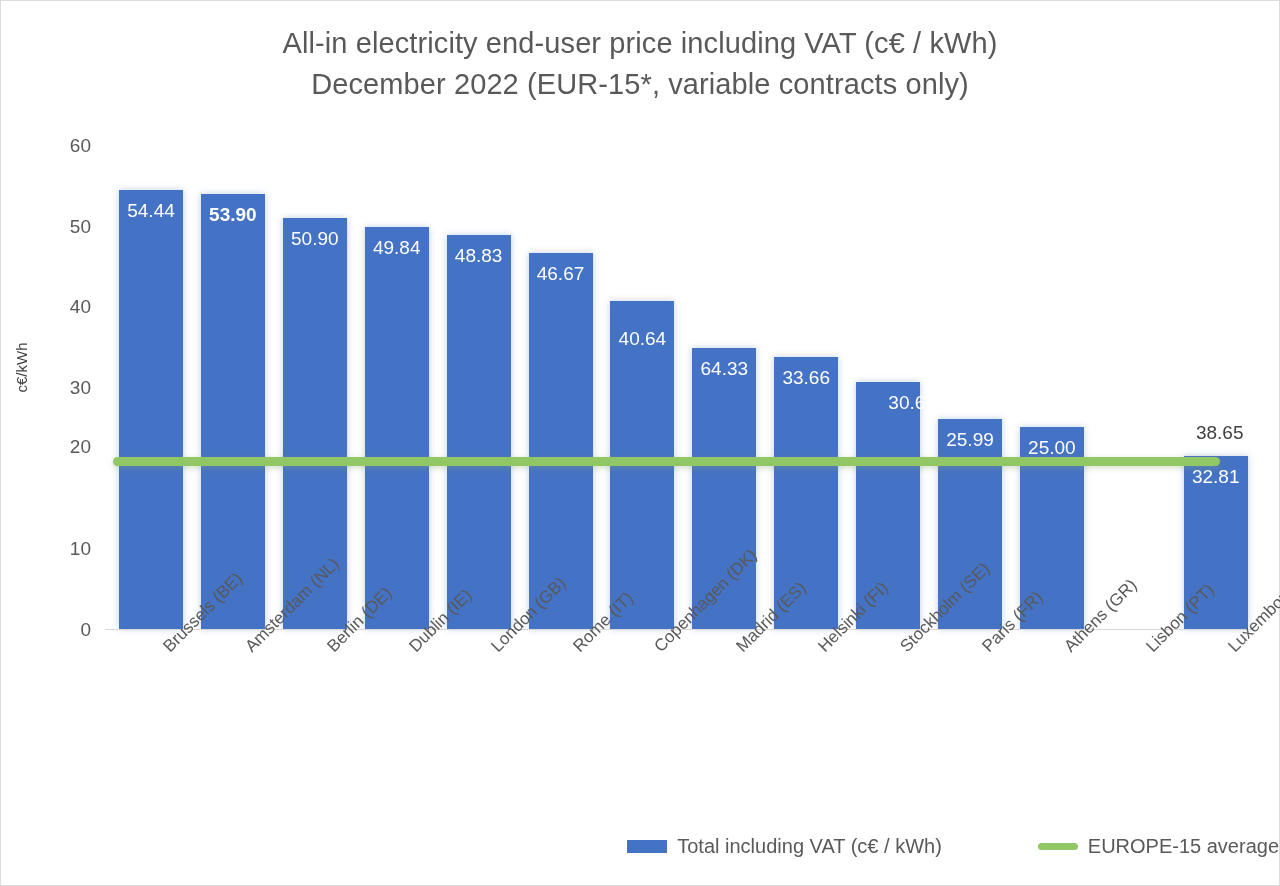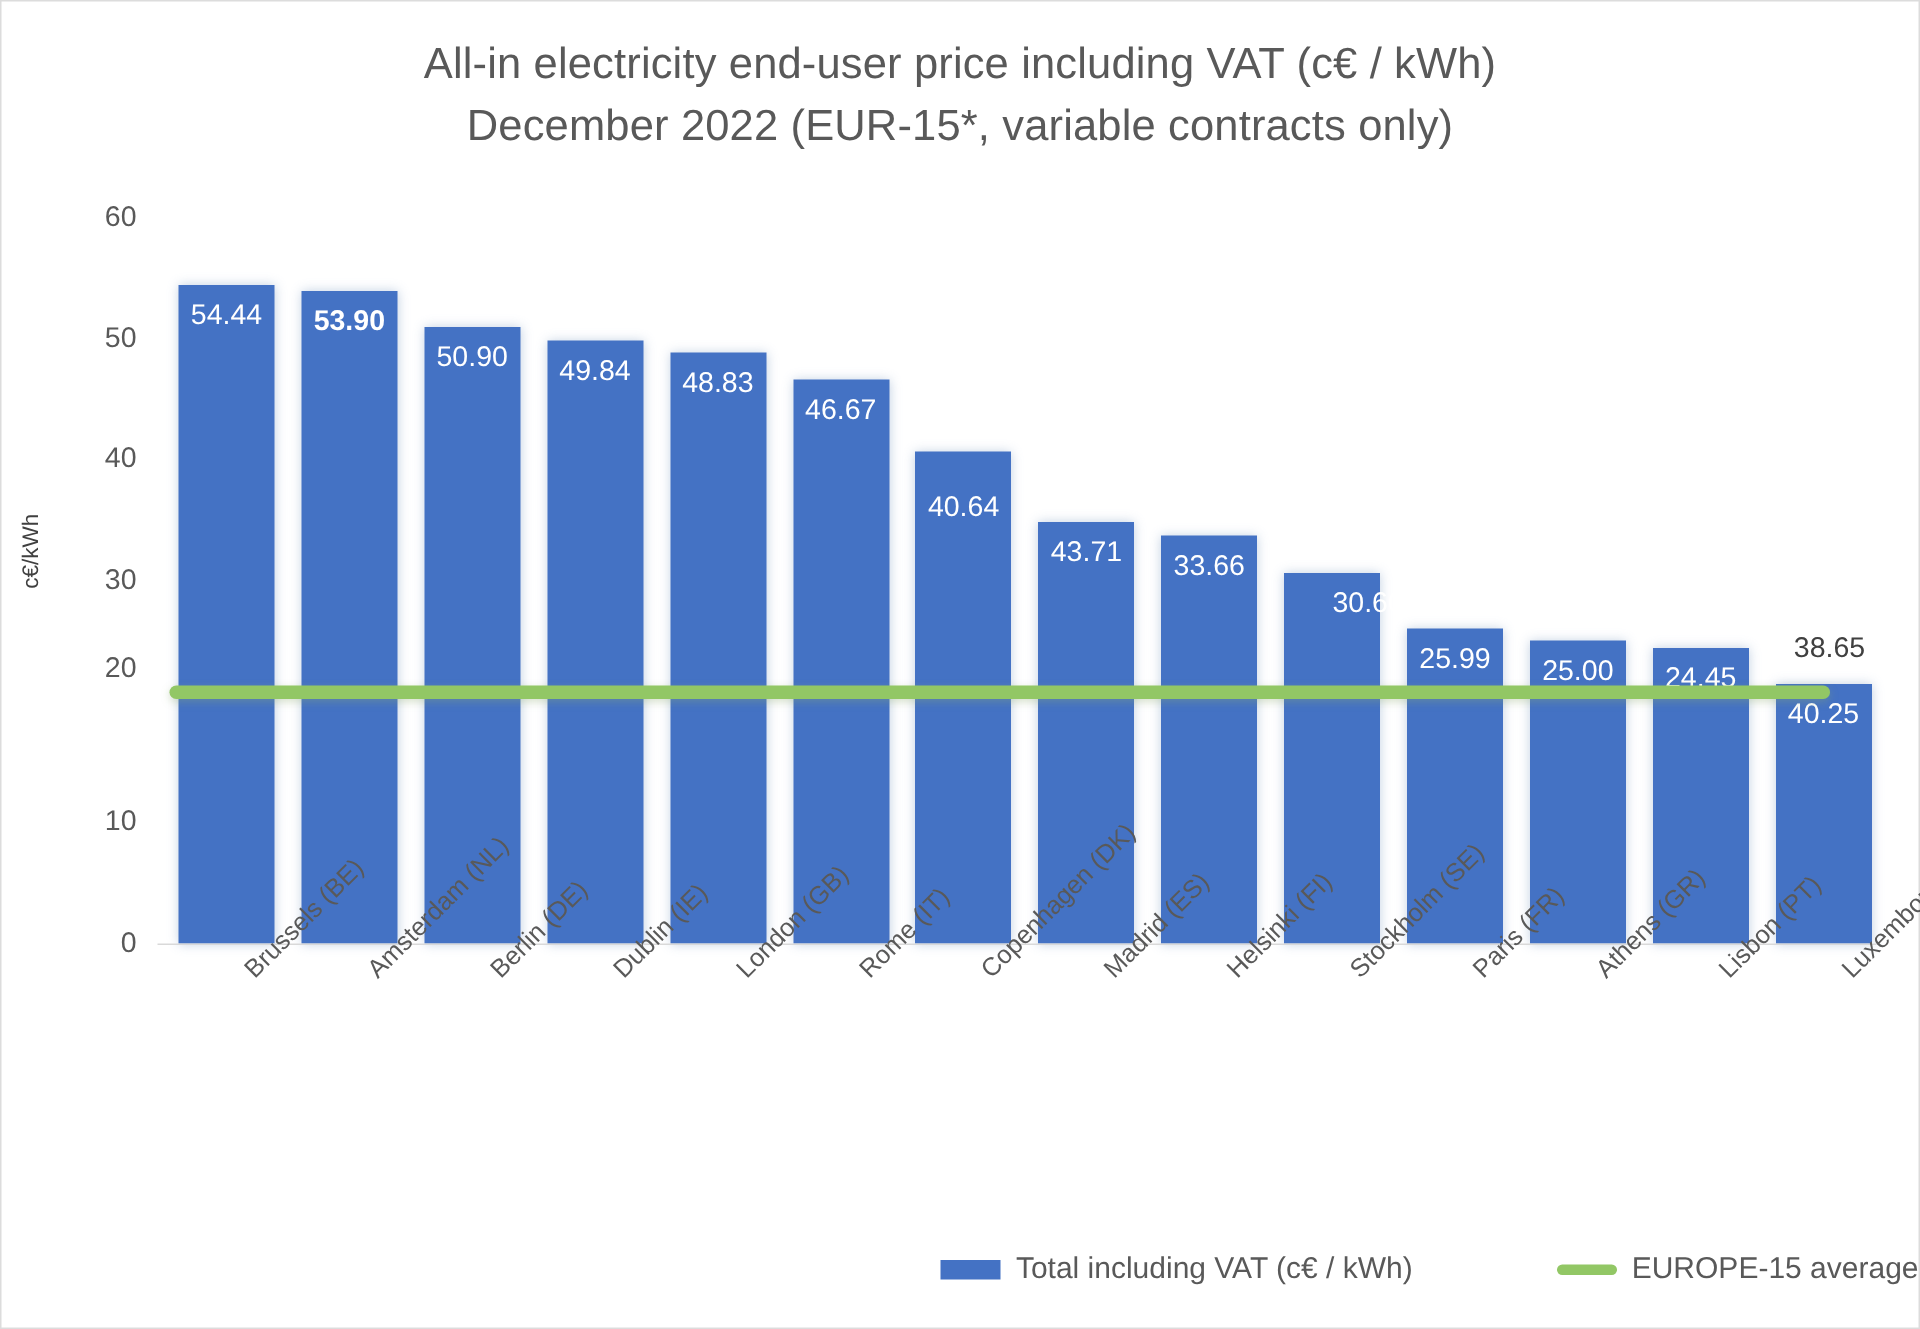--- a/index.html
+++ b/index.html
@@ -232,45 +232,41 @@
       <div class="bar-group" style="left: 423.5px; height: 376.471px;">
         <div class="bar-rect" style="height: 376.471px; background: rgb(68, 114, 196);"></div>
         <div class="bar-value" style="bottom: 346.471px;">46.67</div>
       </div>
       <div class="bar-group" style="left: 505.4px; height: 327.829px;">
         <div class="bar-rect" style="height: 327.829px; background: rgb(68, 114, 196);"></div>
         <div class="bar-value" style="bottom: 280.777px;">40.64</div>
       </div>
       <div class="bar-group" style="left: 587.3px; height: 280.72px;">
         <div class="bar-rect" style="height: 280.72px; background: rgb(68, 114, 196);"></div>
-        <div class="bar-value" style="bottom: 250.72px;">43.71</div>
+        <div class="bar-value" style="bottom: 250.72px;">64.33</div>
       </div>
       <div class="bar-group" style="left: 669.2px; height: 271.524px;">
         <div class="bar-rect" style="height: 271.524px; background: rgb(68, 114, 196);"></div>
         <div class="bar-value" style="bottom: 241.524px;">33.66</div>
       </div>
       <div class="bar-group" style="left: 751.1px; height: 246.84px;">
         <div class="bar-rect" style="height: 246.84px; background: rgb(68, 114, 196);"></div>
         <div class="bar-value" style="bottom: 216.84px; padding-left: 24px;">30.60</div>
       </div>
       <div class="bar-group" style="left: 833px; height: 209.653px;">
         <div class="bar-rect" style="height: 209.653px; background: rgb(68, 114, 196);"></div>
         <div class="bar-value" style="bottom: 179.653px;">25.99</div>
       </div>
       <div class="bar-group" style="left: 914.9px; height: 201.667px;">
         <div class="bar-rect" style="height: 201.667px; background: rgb(68, 114, 196);"></div>
         <div class="bar-value" style="bottom: 171.667px;">25.00</div>
       </div>
-      <div class="bar-group" style="left: 996.8px; height: 197.23px;">
-        <div class="bar-rect" style="height: 197.23px; background: rgb(68, 114, 196);"></div>
-        <div class="bar-value" style="bottom: 167.23px;">24.45</div>
-      </div>
       <div class="bar-group" style="left: 1078.7px; height: 172.707px;">
         <div class="bar-rect" style="height: 172.707px; background: rgb(68, 114, 196);"></div>
-        <div class="bar-value" style="bottom: 142.707px;">40.25</div>
+        <div class="bar-value" style="bottom: 142.707px;">32.81</div>
       </div>
       <div id="avg-line" style="background: rgb(146, 199, 101); top: 312.223px; left: 8px; width: 1106.7px;"></div>
       <div id="avg-line-label" style="left: 1059.7px; top: 278.223px;">38.65</div>
     </div>
   <div id="axis-baseline"></div>
 
   <div id="x-axis-labels">
       <div class="x-cat-label" style="left: 159px;">Brussels (BE)</div>
       <div class="x-cat-label" style="left: 240.9px;">Amsterdam (NL)</div>
       <div class="x-cat-label" style="left: 322.8px;">Berlin (DE)</div>

